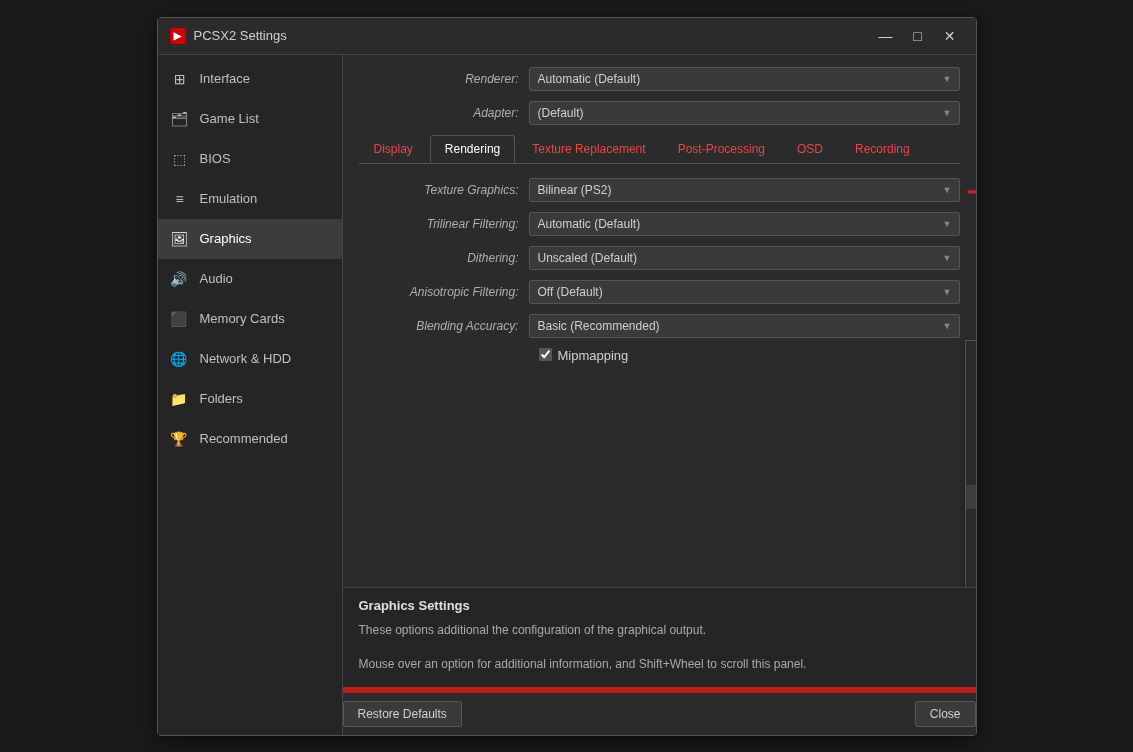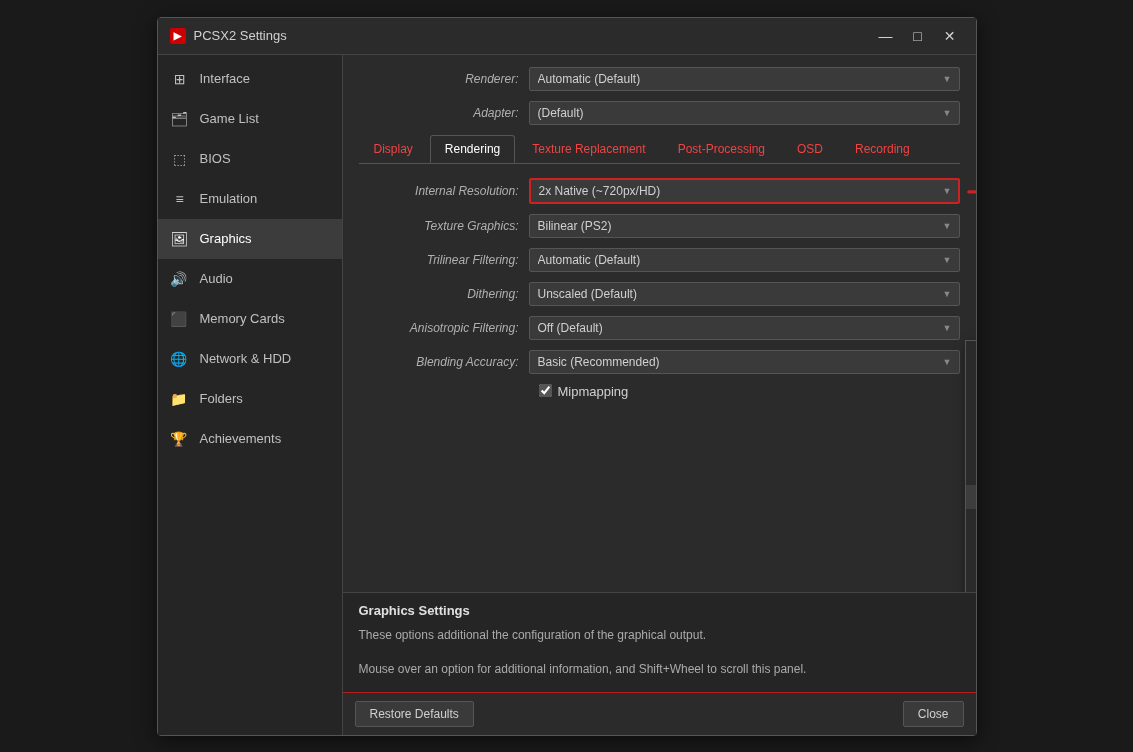--- a/index.html
+++ b/index.html
@@ -209,22 +209,22 @@
     }
     .info-panel p {
       font-size: 12px;
       color: #aaa;
       line-height: 1.6;
     }
 
     
     .footer {
       background: #2b2b2b;
-      border-top: 1px solid #b91c1c;
-      padding: 8px 12px;
+      border-top: 6px solid #b91c1c;
+      padding: 8px 0;
       display: flex;
       justify-content: space-between;
       align-items: center;
     }
     .footer-btn {
       background: #3a3a3a;
       border: 1px solid #555;
       color: #d0d0d0;
       padding: 5px 14px;
       font-size: 12px;
@@ -309,21 +309,21 @@
       <div class="sidebar-item">
         <span class="sidebar-icon">🌐</span>
         <span>Network &amp; HDD</span>
       </div>
       <div class="sidebar-item">
         <span class="sidebar-icon">📁</span>
         <span>Folders</span>
       </div>
       <div class="sidebar-item">
         <span class="sidebar-icon">🏆</span>
-        <span>Achievements</span>
+        <span>Recommended</span>
       </div>
     </div>
 
     <div class="right-panel">
       <div class="settings-area">
 
         <div class="row-field">
           <span class="field-label">Renderer:</span>
           <div class="select-wrapper">
             <select class="select-box">
@@ -345,28 +345,20 @@
           <div class="tab">Display</div>
           <div class="tab active">Rendering</div>
           <div class="tab">Texture Replacement</div>
           <div class="tab">Post-Processing</div>
           <div class="tab">OSD</div>
           <div class="tab">Recording</div>
         </div>
 
         <div class="relative-wrapper">
 
-          <div class="row-field">
-            <span class="field-label">Internal Resolution:</span>
-            <div class="select-wrapper">
-              <select class="select-box highlighted">
-                <option>2x Native (~720px/HD)</option>
-              </select>
-            </div>
-          </div>
 
           <div class="row-field">
             <span class="field-label">Texture Graphics:</span>
             <div class="select-wrapper">
               <select class="select-box">
                 <option>Bilinear (PS2)</option>
               </select>
             </div>
           </div>
 

